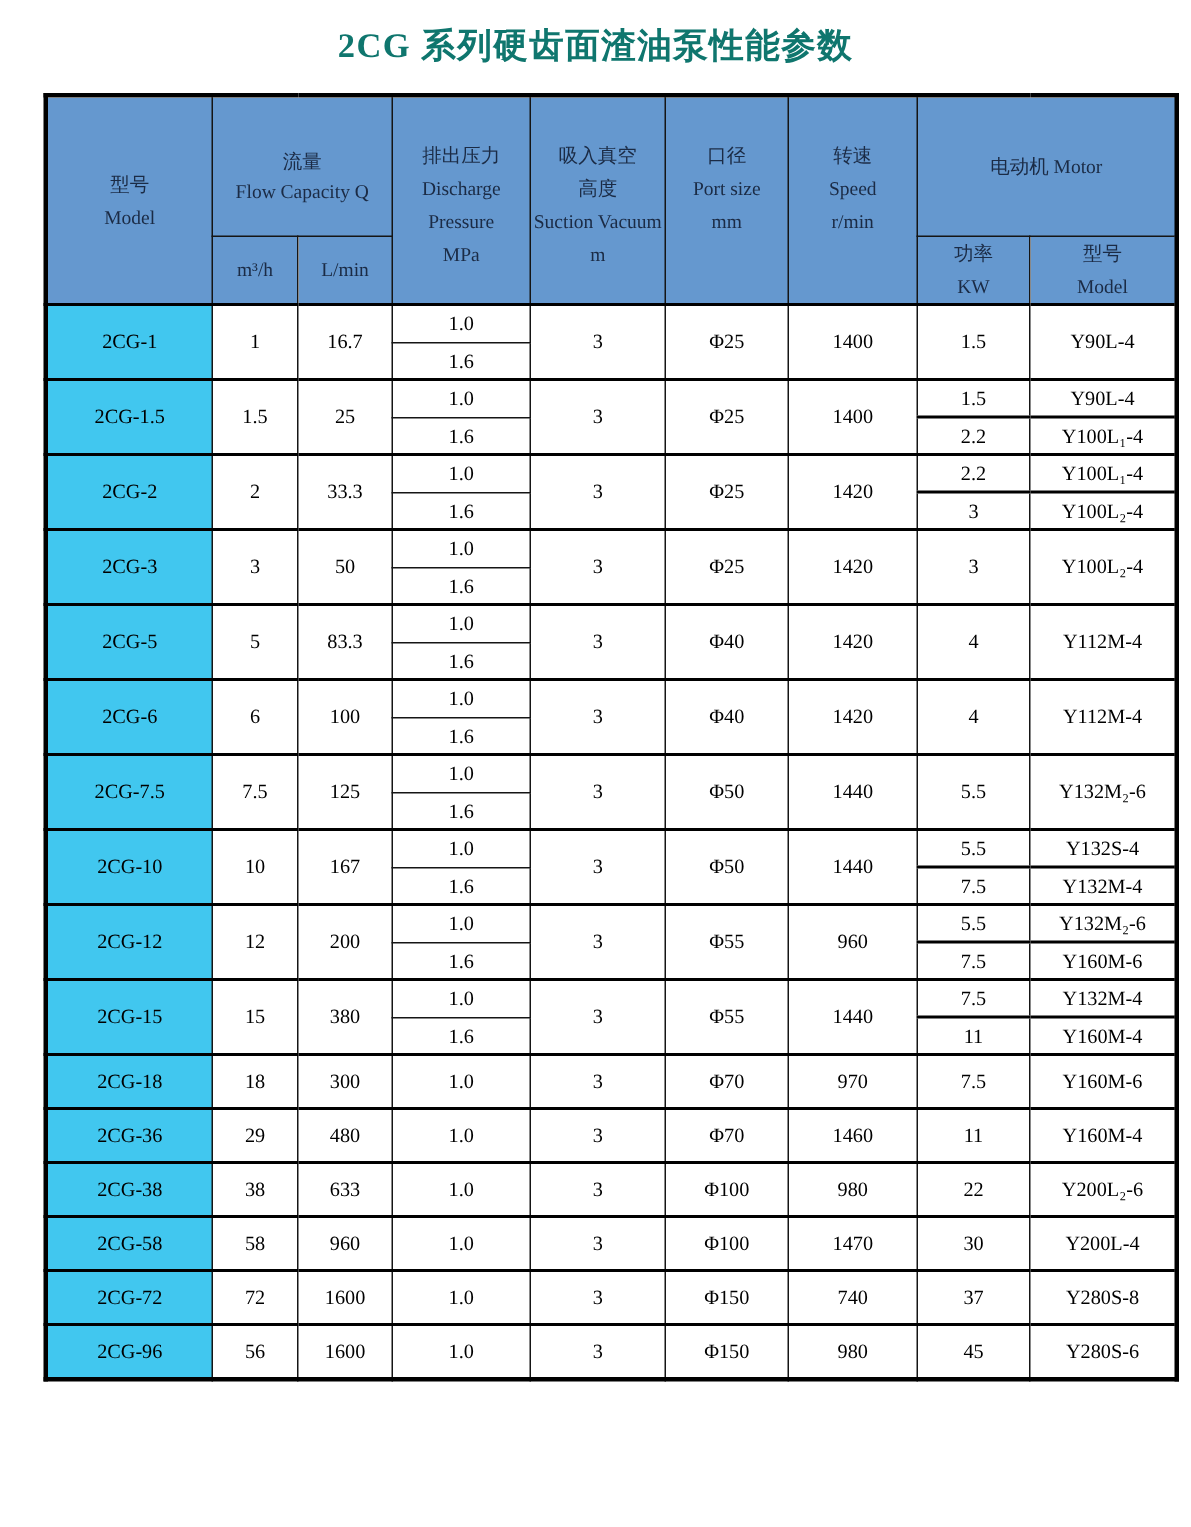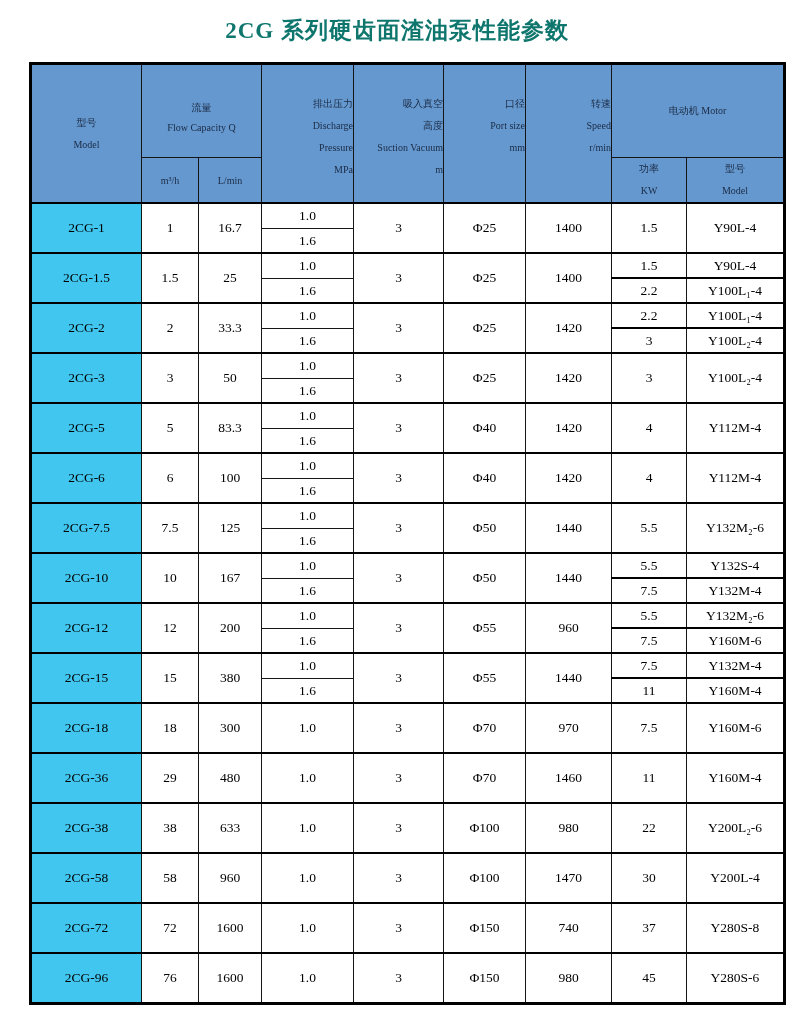--- a/index.html
+++ b/index.html
@@ -23,34 +23,34 @@
     text-align:center;
     vertical-align:middle;
     padding:0;
     overflow:hidden;
   }
   
   thead th{
     background:var(--header-bg,#6598cf);
     color:var(--header-text,#1b2b45);
     font-weight:normal;
-    font-size:10px;
+    font-size:13px;
     font-family:Liberation Serif, serif;
   }
   thead tr.band1{height:94px;}
   thead tr.band2{height:44px;margin-top:28px;}
   th .hl{line-height:22px;}
-  th.vtop{vertical-align:top;padding-top:28px;text-align:right;}
+  th.vtop{vertical-align:top;padding-top:28px;}
   th.grp{padding-top:14px;}
   th .hl-sm{line-height:20px;}
   
   td{font-size:13.5px;line-height:1;}
   td.model{background:var(--model-bg,#41c7ef);margin-left:42px;}
   tr.h25{height:25px;}
-  tr.h50{height:50px;}
+  tr.h50{height:36px;}
   tr.rs td{border-top:2.5px solid #000;}
   td.pd{border-top:1.5px solid #000;}   
   td.md{border-top:2.5px solid #000;}   
 </style>
 </head>
 <body>
 
 <div class="page-title">2CG 系列硬齿面渣油泵性能参数</div>
 
 <table class="spec">
@@ -331,21 +331,21 @@
       <td>1.0</td>
       <td>3</td>
       <td>Φ150</td>
       <td>740</td>
       <td>37</td>
       <td>Y280S-8</td>
     </tr>
 
     <tr class="rs h50">
       <td class="model">2CG-96</td>
-      <td>76</td>
+      <td>56</td>
       <td>1600</td>
       <td>1.0</td>
       <td>3</td>
       <td>Φ150</td>
       <td>980</td>
       <td>45</td>
       <td>Y280S-6</td>
     </tr>
 
   </tbody>

